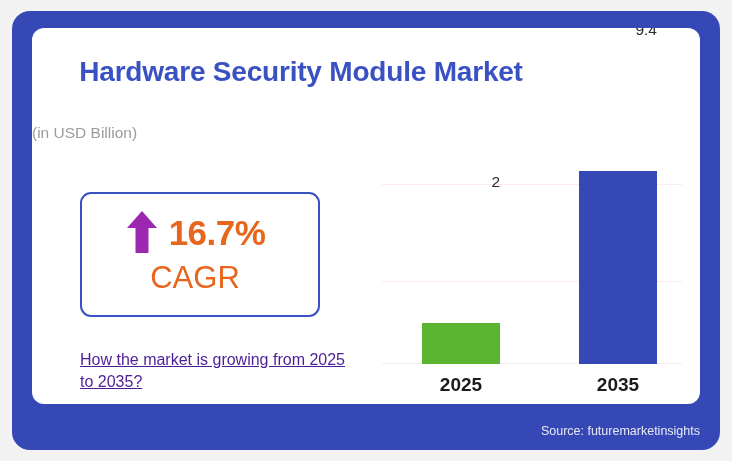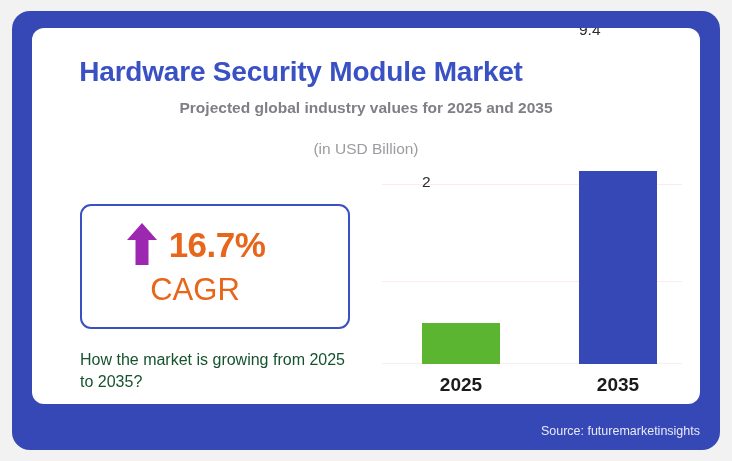--- a/index.html
+++ b/index.html
@@ -57,34 +57,34 @@
     top: 71px;
     width: 668px;
     text-align: center;
     font-size: 15.5px;
     font-weight: bold;
     color: #7f7f85;
   }
   #chart-units {
     position: absolute;
     left: 0;
-    top: 112px;
+    top: 96px;
     width: 668px;
-    text-align: center;
+    text-align: left;
     font-size: 15.5px;
     font-weight: normal;
     color: #9b9ba0;
   }
 
   
   #cagr-box {
     position: absolute;
     left: 48px;
-    top: 176px;
-    width: 270px;
+    top: 164px;
+    width: 240px;
     height: 125px;
     border: 2px solid #3a51c3;
     border-radius: 11px;
     box-sizing: border-box;
     background: #ffffff;
   }
   #cagr-row {
     position: absolute;
     left: 0;
     top: 15px;
@@ -119,22 +119,23 @@
     color: #e8651c;
     line-height: 1;
   }
 
   #growth-question {
     position: absolute;
     left: 48px;
     top: 321px;
     width: 270px;
     font-size: 16px;
-    color: #14532d;
+    color: #4c1d95;
     line-height: 1.38;
+    text-decoration: underline;
   }
 
   
   #plot-area {
     position: absolute;
     left: 350px;
     top: 128px;
     width: 300px;
     height: 250px;
   }
@@ -157,21 +158,21 @@
     position: absolute;
     bottom: 42px;
     width: 78px;
   }
   #bar-2025 { left: 40px;  background: #5cb531; }
   #bar-2035 { left: 197px; background: #3548b5; }
 
   .bar-value {
     position: absolute;
     width: 78px;
-    text-align: left;
+    text-align: right;
     font-size: 15.5px;
     font-weight: normal;
     color: #2b2b2b;
   }
   #value-2025 { left: 40px; }
   #value-2035 { left: 197px; }
 
   .cat-label {
     position: absolute;
     bottom: 10px;
@@ -195,21 +196,20 @@
   }
 </style>
 </head>
 <body>
 
 <div id="infographic-frame">
 
   <div id="card">
 
     <div id="chart-title">Hardware Security Module Market</div>
-    <div id="chart-subtitle">Projected global industry values for 2025 and 2035</div>
     <div id="chart-units">(in USD Billion)</div>
 
     <div id="cagr-box">
       <div id="cagr-row">
         <svg id="growth-arrow-icon" viewBox="0 0 34 46">
           <path d="M17 2 L32 19 L23.5 19 L23.5 44 L10.5 44 L10.5 19 L2 19 Z" fill="#9c27b0"></path>
         </svg>
         <span id="cagr-value">16.7%</span>
       </div>
       <div id="cagr-label">CAGR</div>

